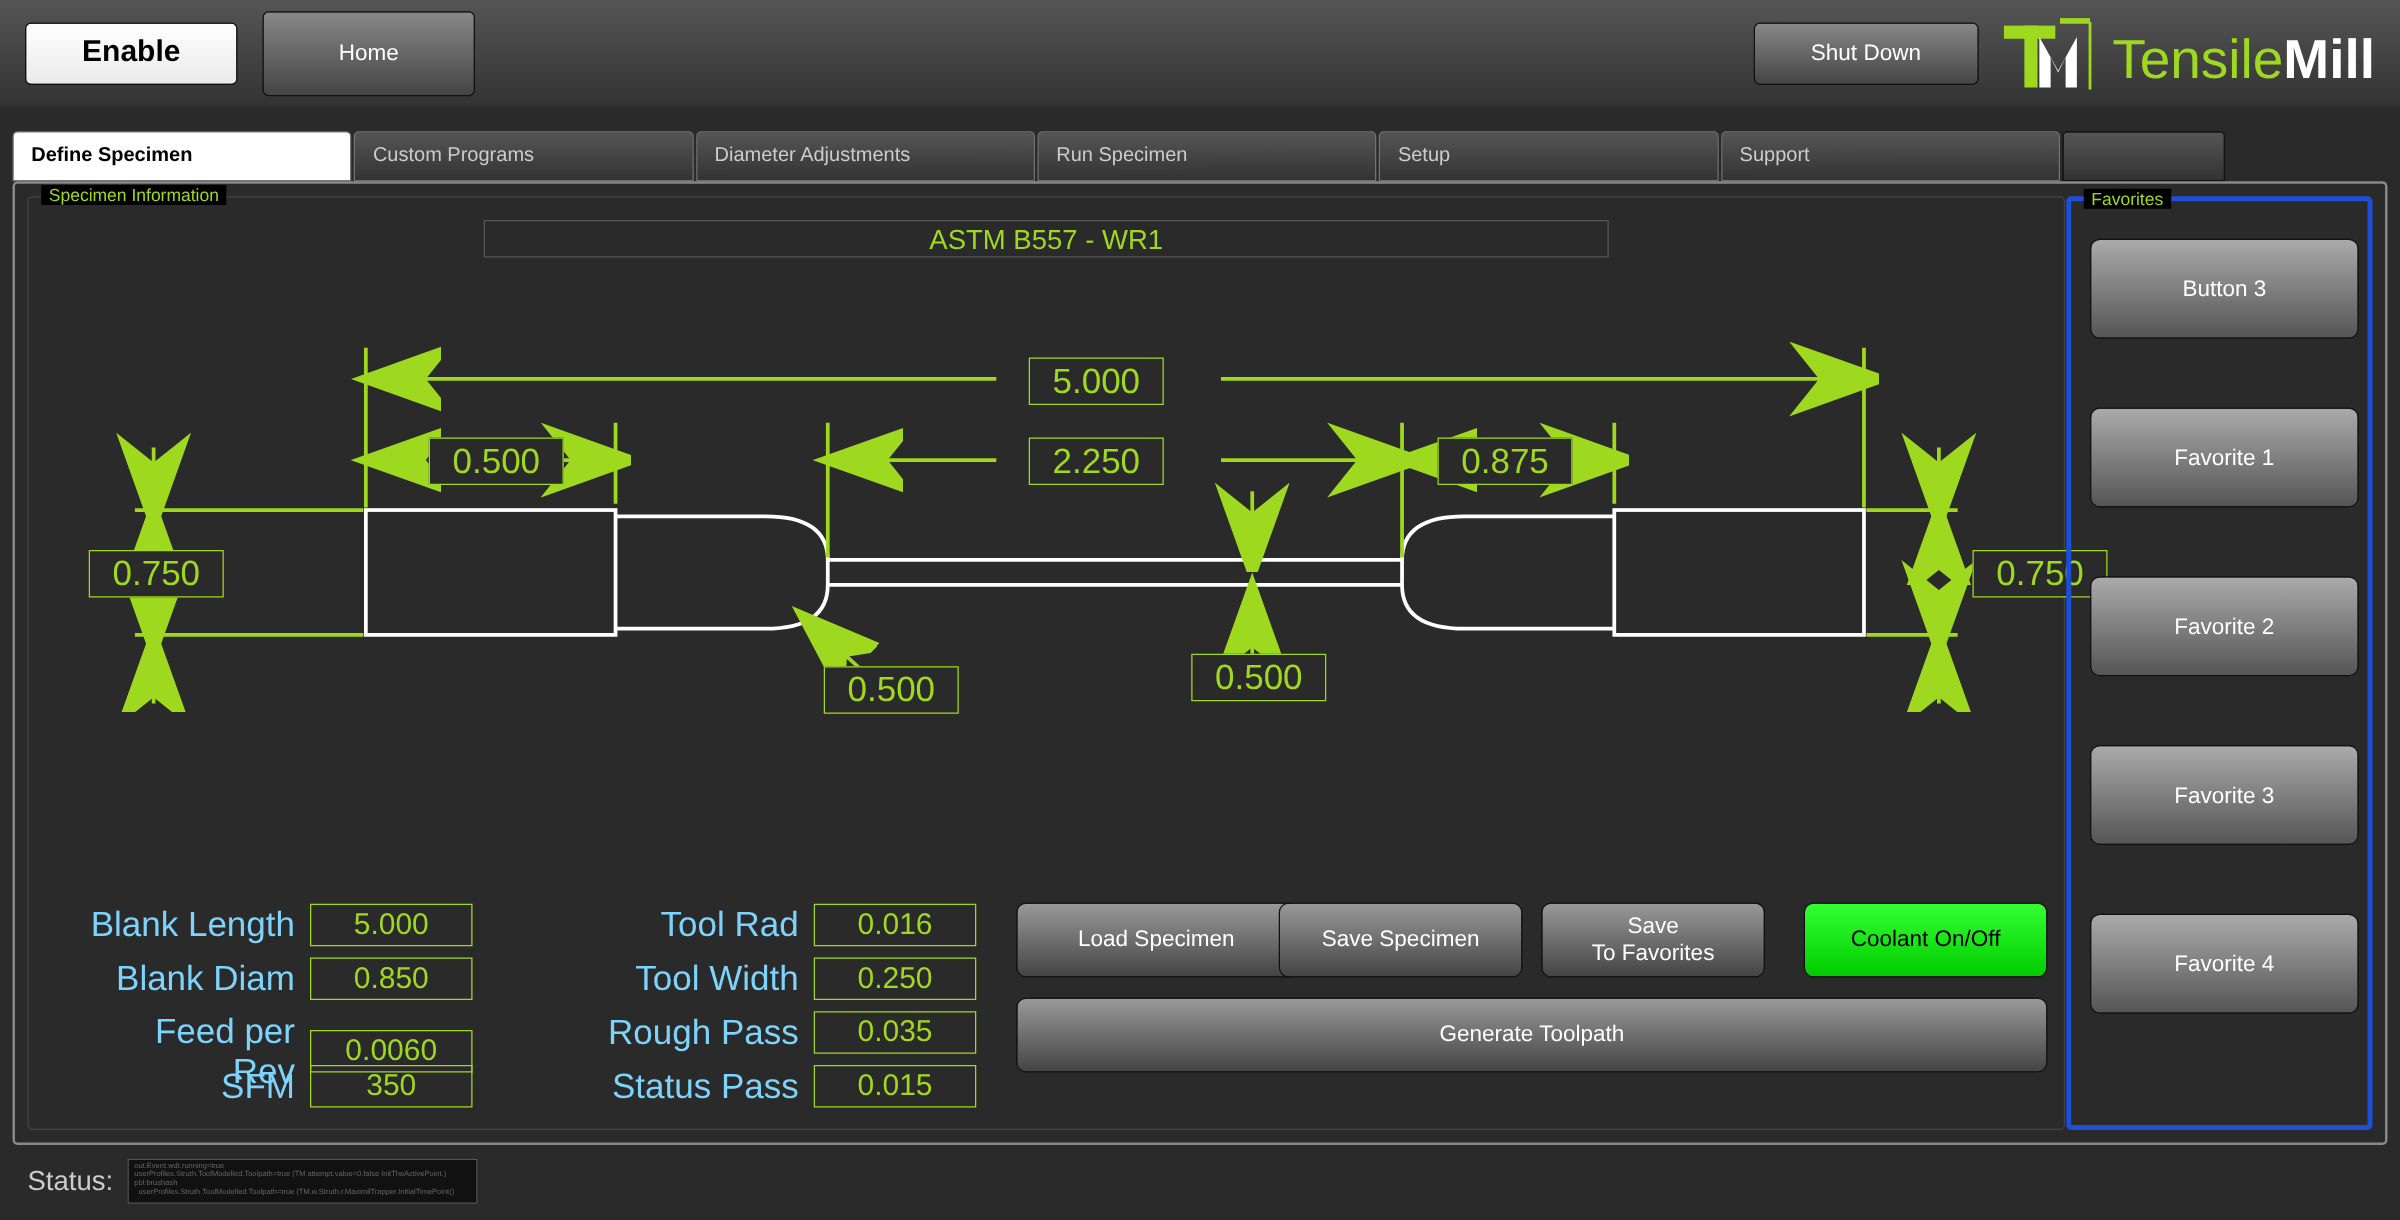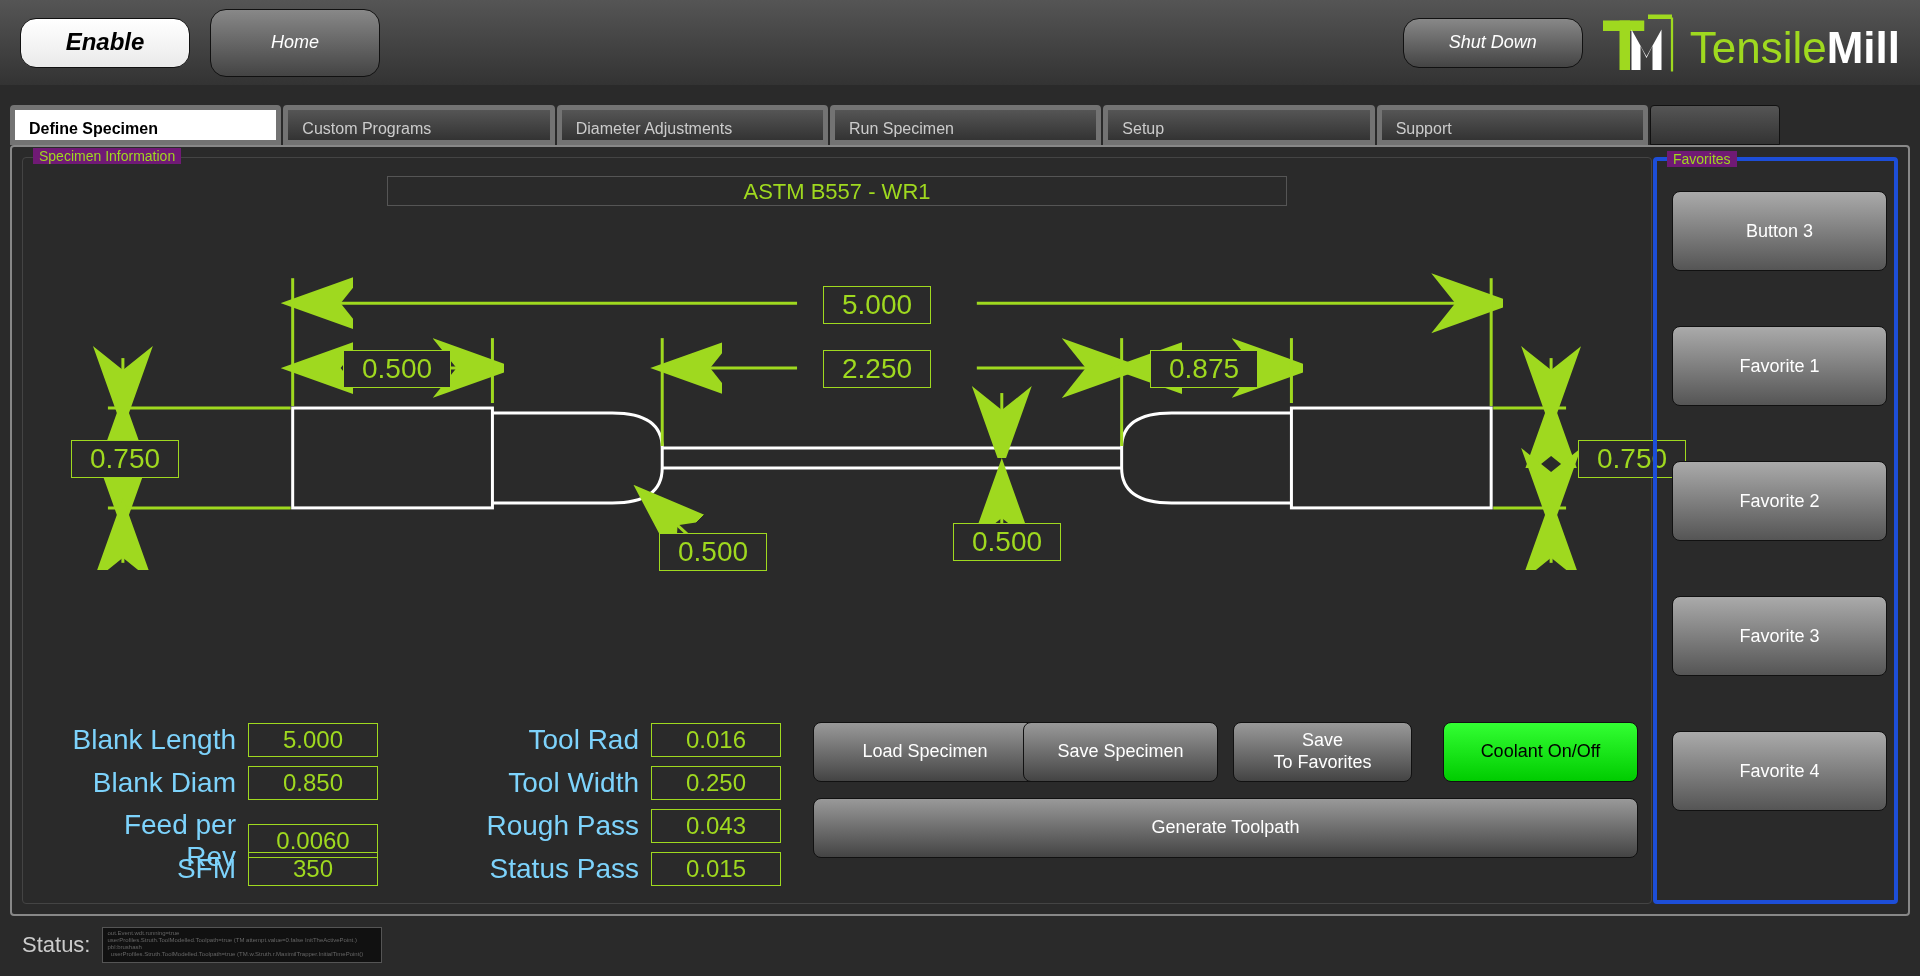--- a/index.html
+++ b/index.html
@@ -14,30 +14,29 @@
 
   
   .topbar {
     position: absolute; top: 0; left: 0; right: 0; height: 85px;
     background: linear-gradient(#555,#333);
     display: flex; align-items: center;
     padding: 10px 20px;
   }
   .btn {
     border: 1px solid #111;
-    border-radius: 16px;
+    border-radius: 5px;
     background: linear-gradient(#888,#444);
     color: #fff;
     font-size: 18px;
     text-align: center;
     display: flex; align-items:center; justify-content:center;
     cursor: pointer;
     line-height:1.2;
     padding:0 10px;
-    font-style:italic;
   }
   .btn-white {
     background: linear-gradient(#fff,#eaeaea);
     color: #000;
     font-weight: bold;
   }
   .enable { width:170px; height:50px; font-size:24px; margin-right:20px;}
   .home { width:170px; height:68px; }
   .shutdown { width:180px; height:50px; margin-left:auto; margin-right:20px;}
 
@@ -47,21 +46,21 @@
   .logo-text .green { color:#9fd91f; font-weight:normal; }
 
   
   .tabs {
     position:absolute; top:105px; left:10px; right:140px; height:40px;
     display:flex;
   }
   .tab {
     flex:1;
     background: linear-gradient(#555,#333);
-    border:5px solid #737373;
+    border:1px solid #737373;
     border-radius:4px 4px 0 0;
     color:#ccc;
     font-size:16px;
     padding:10px 14px;
     cursor:pointer;
     margin-right:2px;
   }
   .tab.active {
     background:#fff; color:#000; font-weight:bold;
   }
@@ -80,21 +79,21 @@
   }
 
   
   .spec-fieldset {
     position:absolute; top:10px; left:10px; width:1630px; bottom:10px;
     border:1px solid #444; border-radius:4px;
   }
   .spec-fieldset .legend,
   .fav-fieldset .legend {
     position:absolute; top:-10px; left:10px;
-    background:#701a75; padding:0 6px;
+    background:#000000; padding:0 6px;
     color:#9fd91f; font-size:14px;
   }
 
   .spec-name {
     position:absolute; top:18px; left:50%; transform:translateX(-50%);
     width:900px; height:30px;
     border:1px solid #555;
     color:#9fd91f; font-size:22px;
     text-align:center; line-height:30px;
     background:transparent;
@@ -300,21 +299,21 @@
     <div class="param-row" style="left:448px; top:565px;">
       <div class="param-label">Tool Rad</div>
       <div class="param-val">0.016</div>
     </div>
     <div class="param-row" style="left:448px; top:608px;">
       <div class="param-label">Tool Width</div>
       <div class="param-val">0.250</div>
     </div>
     <div class="param-row" style="left:448px; top:651px;">
       <div class="param-label">Rough Pass</div>
-      <div class="param-val">0.043</div>
+      <div class="param-val">0.035</div>
     </div>
     <div class="param-row" style="left:448px; top:694px;">
       <div class="param-label">Status Pass</div>
       <div class="param-val">0.015</div>
     </div>
 
     <div class="action-btn" style="left:790px; top:564px; width:224px; height:60px;">Load Specimen</div>
     <div class="action-btn" style="left:1000px; top:564px; width:195px; height:60px;">Save Specimen</div>
     <div class="action-btn" style="left:1210px; top:564px; width:179px; height:60px; white-space:pre;">Save
 To Favorites</div>

